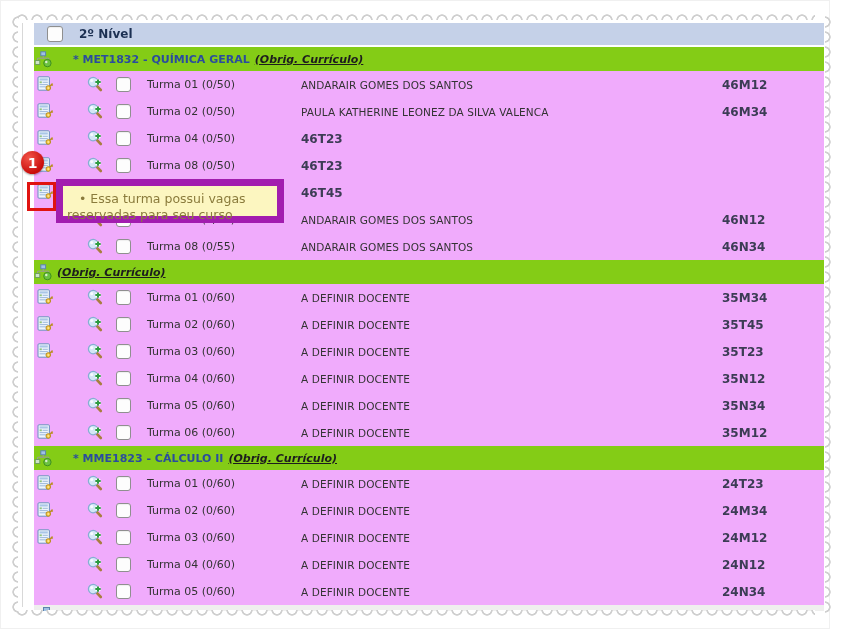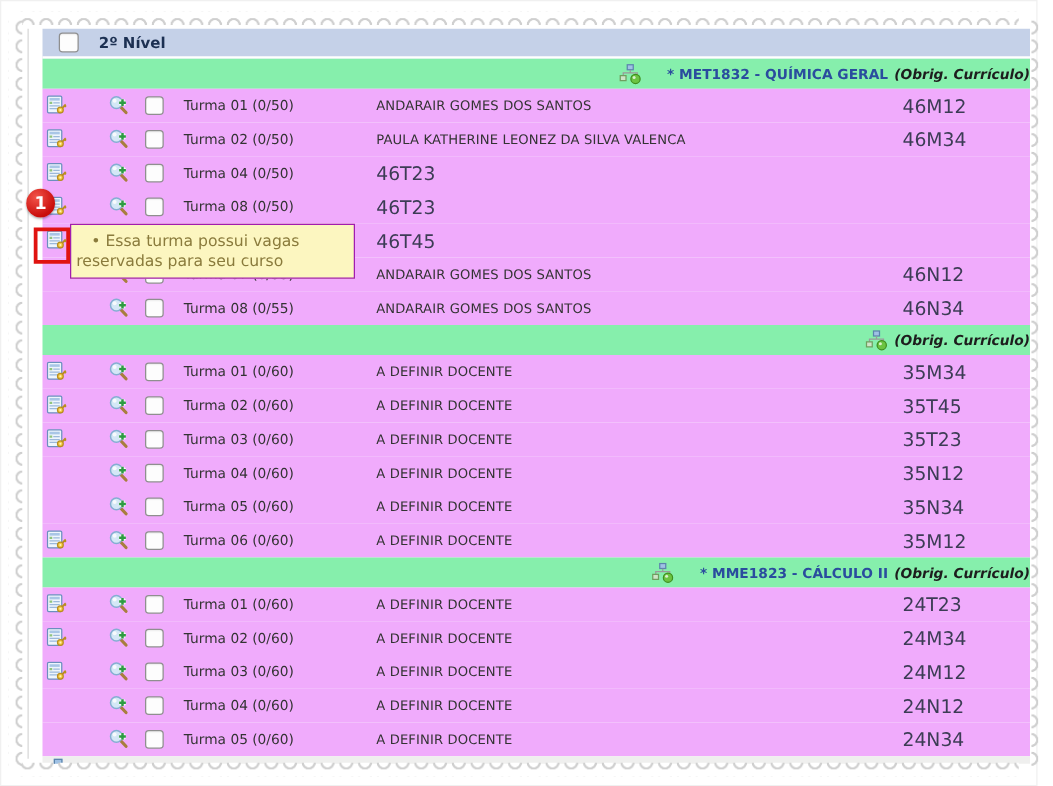--- a/index.html
+++ b/index.html
@@ -30,48 +30,48 @@
   
   .tbl{position:absolute;left:33px;top:22px;width:790px;z-index:2;font-size:11px;color:#333;}
 
   .level-header{
     height:22px;background:#c5d1e8;border-bottom:2px solid #ffffff;
     display:flex;align-items:center;padding-left:13px;box-sizing:content-box;
   }
   .level-title{margin-left:16px;font-weight:bold;font-size:12px;color:#1c3052;}
 
   .course-header{
-    height:24px;background:#86efac;display:flex;align-items:center;padding-left:18px;box-sizing:border-box;justify-content:flex-end;
+    height:24px;background:#84cc16;display:flex;align-items:center;padding-left:0;box-sizing:border-box;
   }
   .course-title{margin-left:21px;font-weight:bold;font-size:11px;color:#2a4c9e;white-space:nowrap;}
-  .course-suffix{margin-left:5px;font-weight:bold;font-style:italic;font-size:11px;color:#1d1d1d;white-space:nowrap;}
+  .course-suffix{margin-left:5px;font-weight:bold;font-style:italic;font-size:11px;color:#1d1d1d;white-space:nowrap;text-decoration:underline;}
 
   .row{
     height:27px;display:grid;align-items:center;background:#f0abfc;
     grid-template-columns:52px 30px 31px 154px 421px 1fr;
   }
   .cell{display:flex;align-items:center;}
   .c-details{padding-left:2px;}
   .c-label{font-size:11px;color:#333;white-space:nowrap;}
   .c-teacher{font-size:10.5px;color:#333;letter-spacing:.1px;white-space:nowrap;}
-  .c-sched{font-size:15px;font-weight:400;color:#3c3c55;white-space:nowrap;}
+  .c-sched{font-size:12px;font-weight:700;color:#3c3c55;white-space:nowrap;}
 
   .checkbox{
     width:13px;height:13px;border:1px solid #8f8f8f;border-radius:3px;background:#fdfdfd;
     box-shadow:inset 0 1px 1px rgba(0,0,0,.06);display:inline-block;
   }
   .icon-btn{display:inline-flex;width:18px;height:18px;align-items:center;justify-content:center;cursor:pointer;}
 
   .cut-band{height:6px;background:#efefee;position:relative;overflow:hidden;}
   .cut-band .icon-sliver{position:absolute;left:9px;top:2px;width:5px;height:4px;background:#9fc1e4;border:1px solid #5c84ad;}
 
   
   .tooltip{
     position:absolute;left:55px;top:178px;width:228px;height:44px;box-sizing:border-box;
-    background:#fcf6c0;border:1px solid #a21caf;z-index:5;
+    background:#fcf6c0;border:7px solid #a21caf;z-index:5;
     font-size:12.5px;line-height:16px;color:#8a7b3c;padding:5px 6px 4px 4px;
   }
   .tooltip .tip-text{margin:0;text-indent:12px;}
 
   .red-rect{
     position:absolute;left:26px;top:181px;width:29px;height:29px;box-sizing:border-box;
     border:3px solid #e01310;z-index:6;background:transparent;
   }
   .badge{
     position:absolute;left:20px;top:150px;width:23px;height:23px;border-radius:50%;z-index:7;

